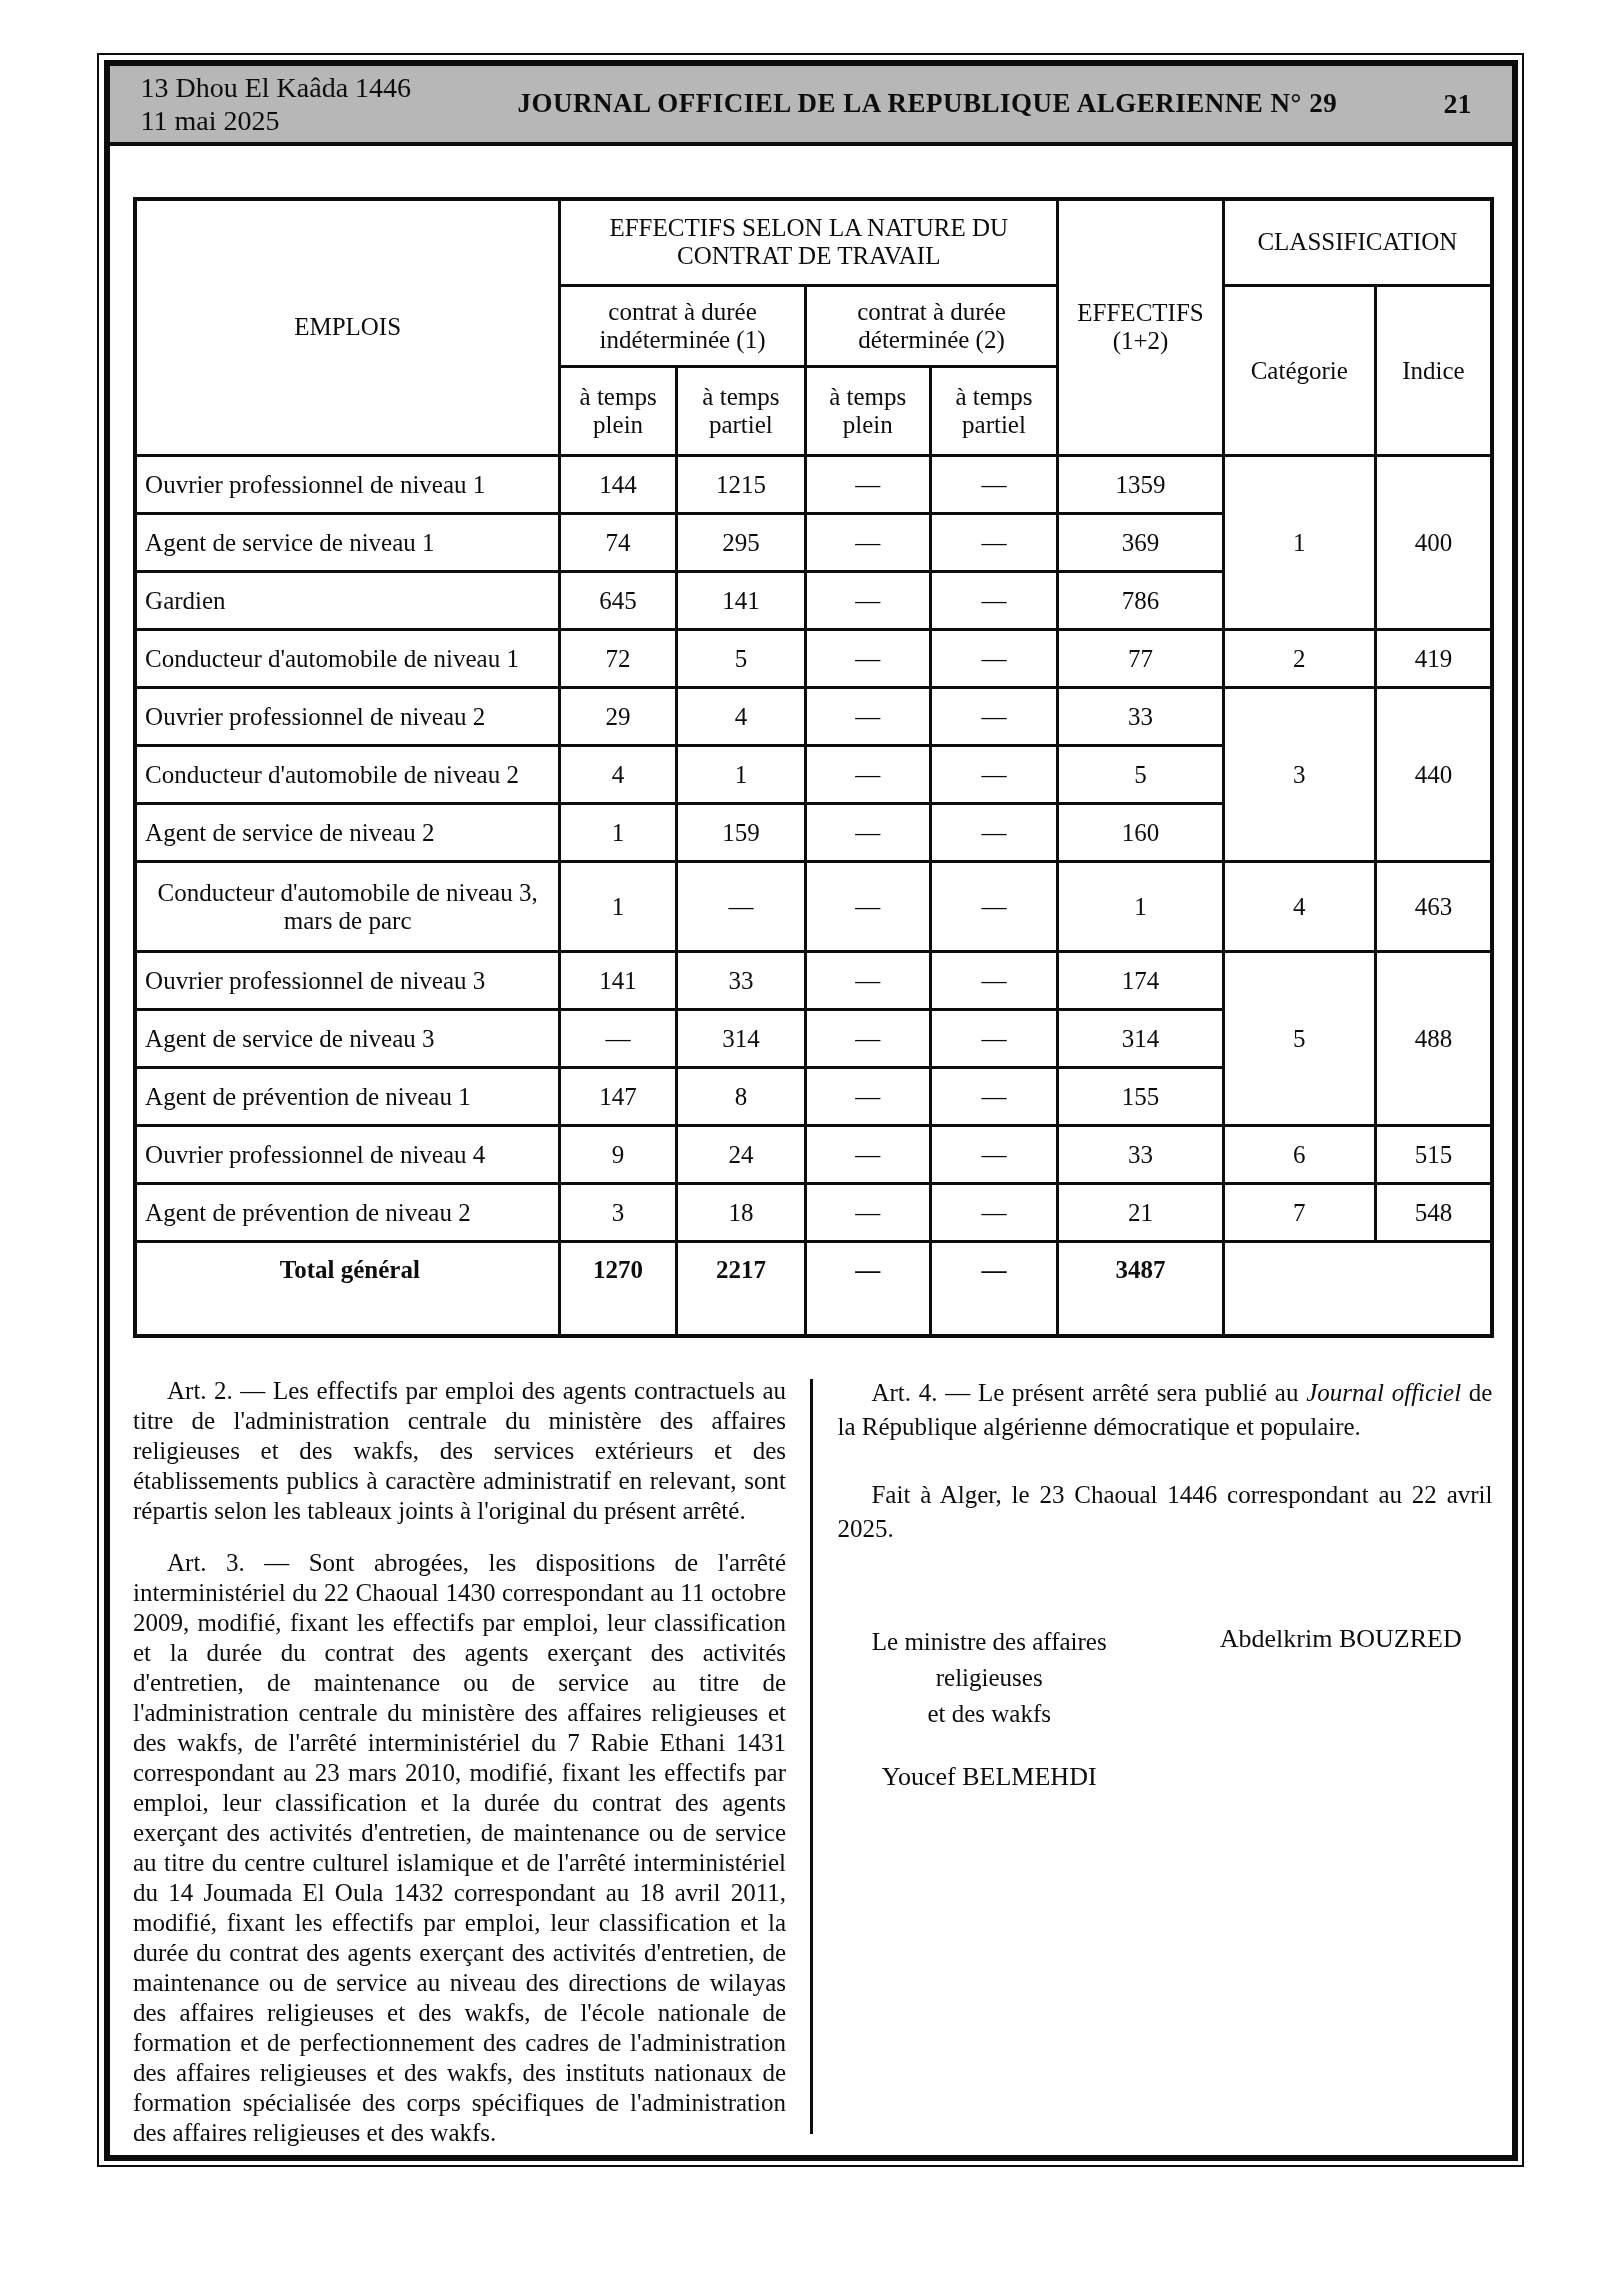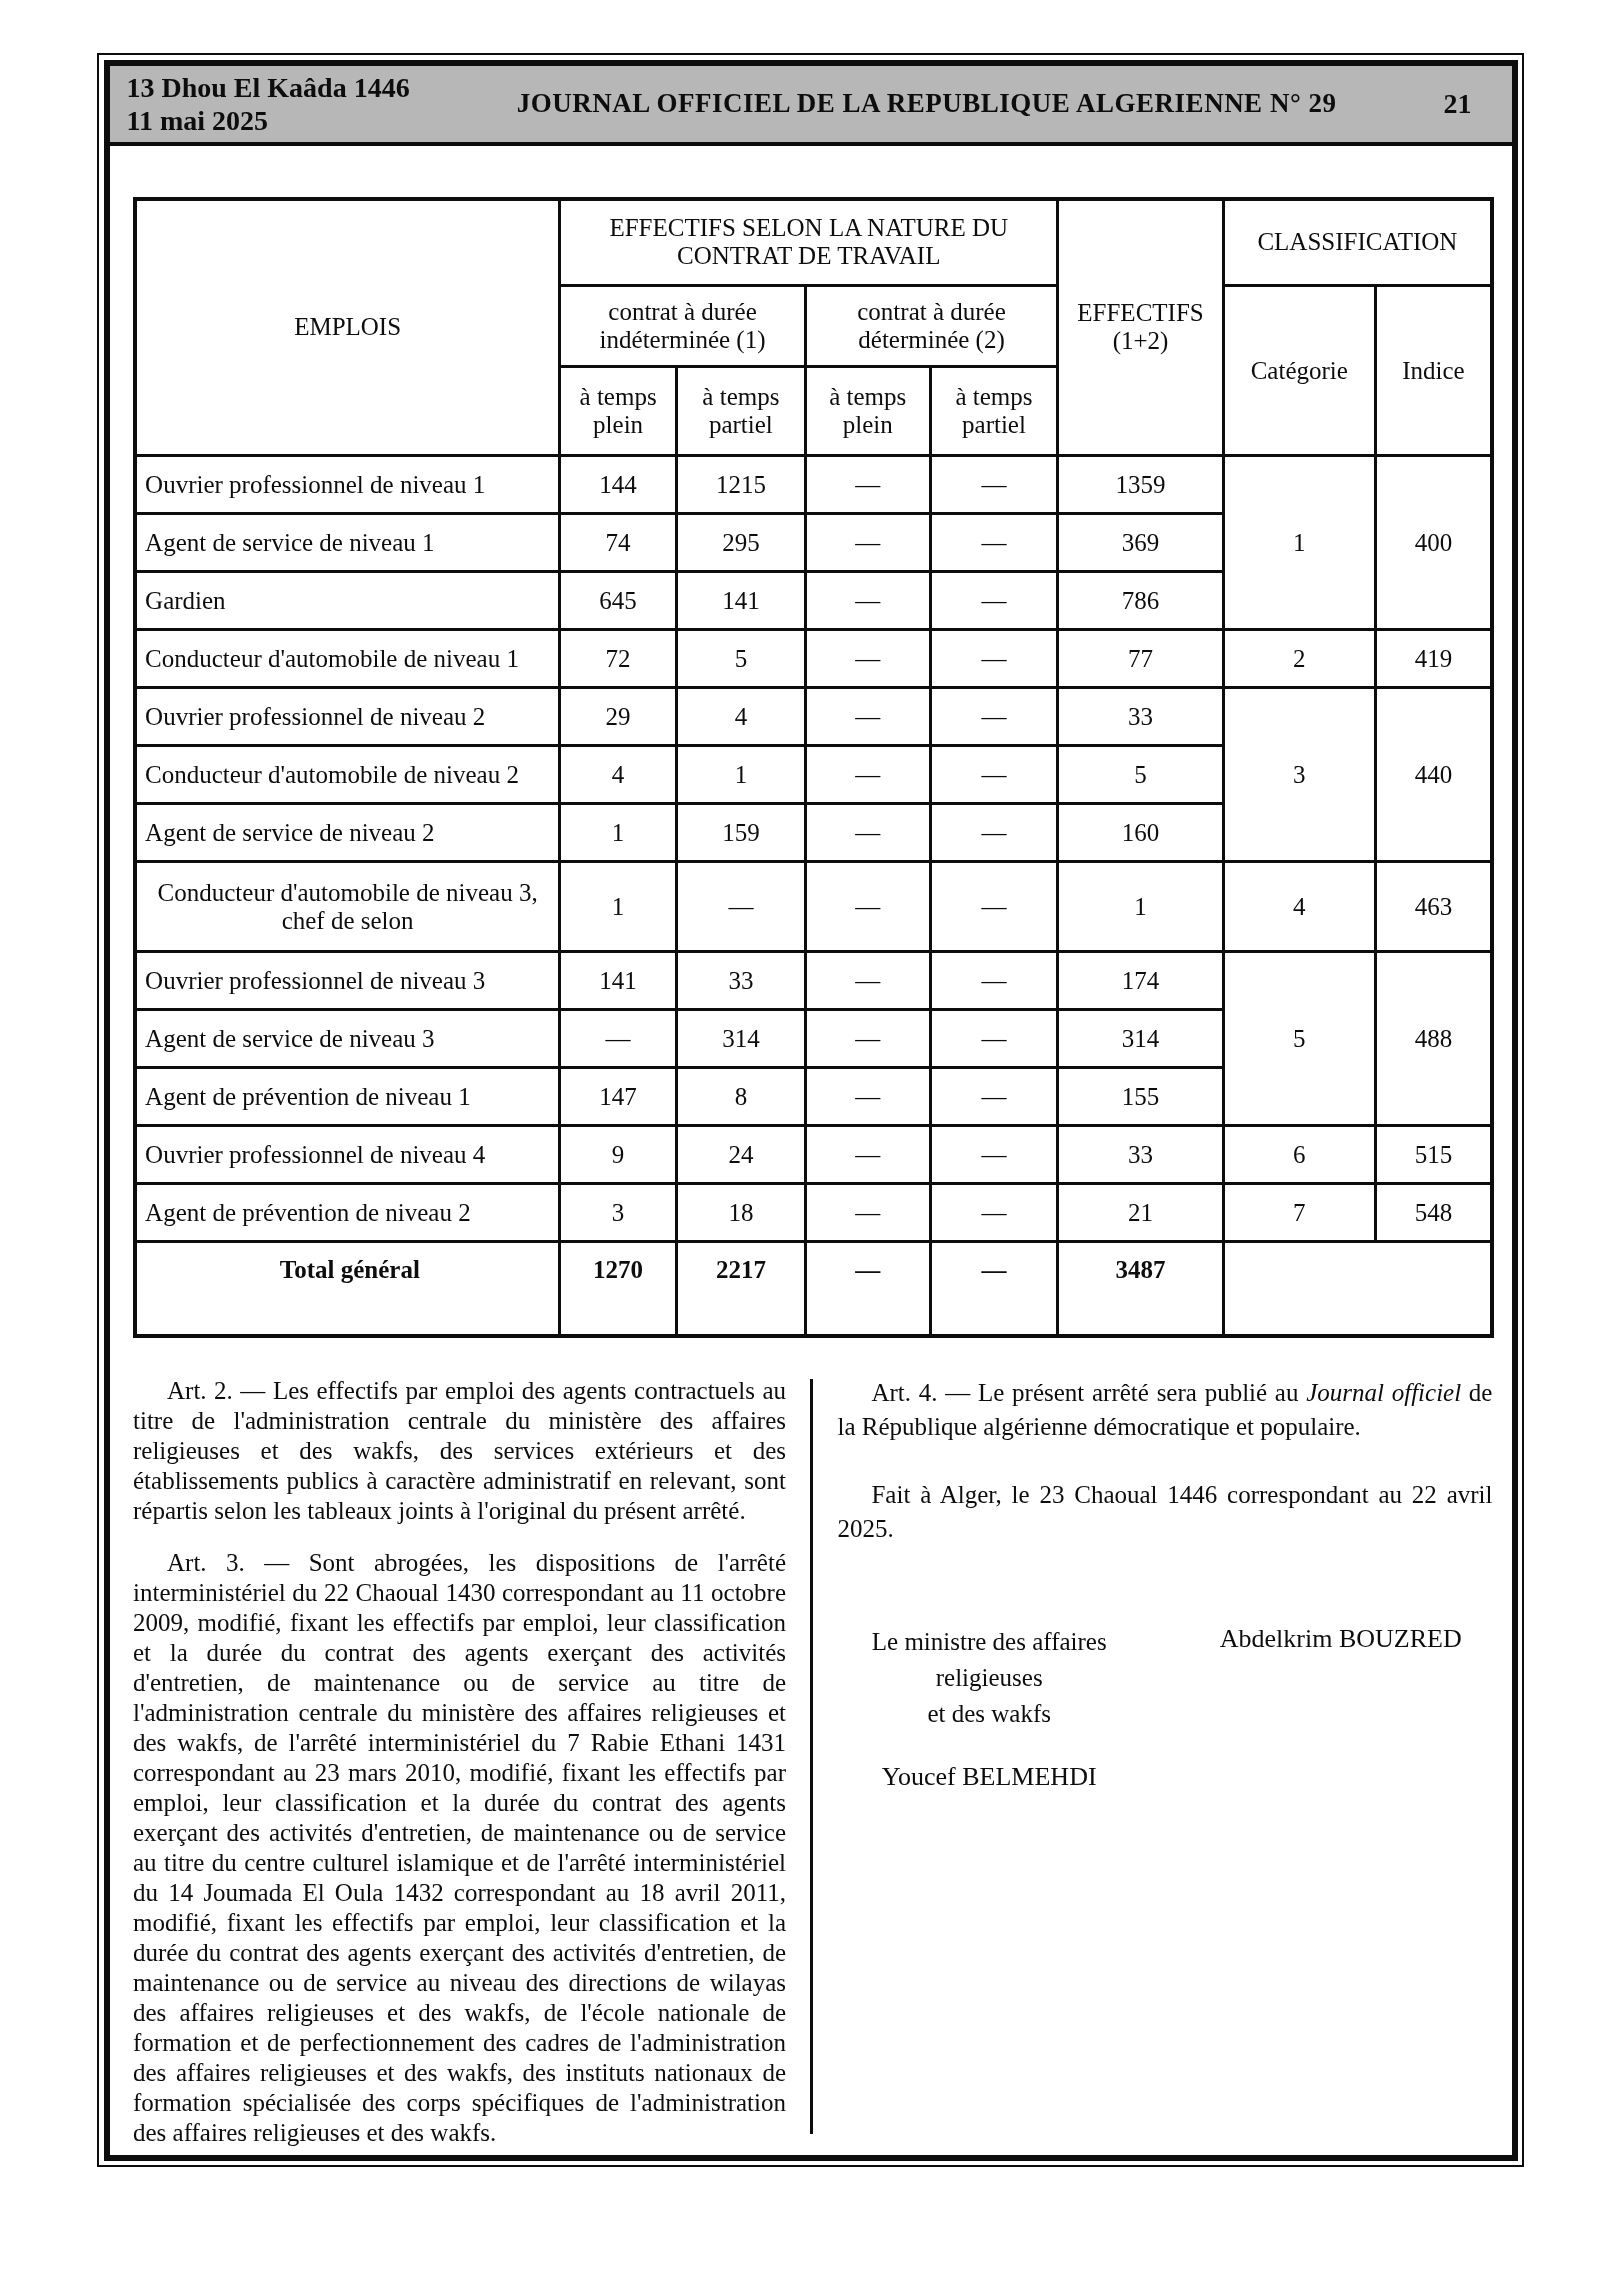--- a/index.html
+++ b/index.html
@@ -15,21 +15,21 @@
   }
   .frame-inner {
     width:100%; height:100%; border:6.3px solid #0d0d0d; overflow:hidden;
   }
   
   .masthead {
     height:80px; background:#b7b7b7; border-bottom:4.5px solid #0d0d0d;
     display:flex; align-items:center;
   }
   .masthead .dates {
-    padding-left:17px; font-weight:bold; font-size:28px; line-height:33px; white-space:nowrap;
+    padding-left:31px; font-weight:normal; font-size:28px; line-height:33px; white-space:nowrap;
   }
   .masthead .title {
     flex:1; text-align:center; font-weight:bold; font-size:27px; letter-spacing:0.5px;
     padding:0 9px;
   }
   .masthead .pageno {
     padding-right:40px; font-weight:bold; font-size:28px;
   }
   
   table.stats {
@@ -179,21 +179,21 @@
         </tr>
         <tr>
           <td class="label">Agent de service de niveau 2</td>
           <td>1</td>
           <td>159</td>
           <td>—</td>
           <td>—</td>
           <td>160</td>
         </tr>
         <tr class="tall">
-          <td class="label">Conducteur d'automobile de niveau 3, chef de selon</td>
+          <td class="label">Conducteur d'automobile de niveau 3, mars de parc</td>
           <td>1</td>
           <td>—</td>
           <td>—</td>
           <td>—</td>
           <td>1</td>
           <td>4</td>
           <td>463</td>
         </tr>
         <tr>
           <td class="label">Ouvrier professionnel de niveau 3</td>

